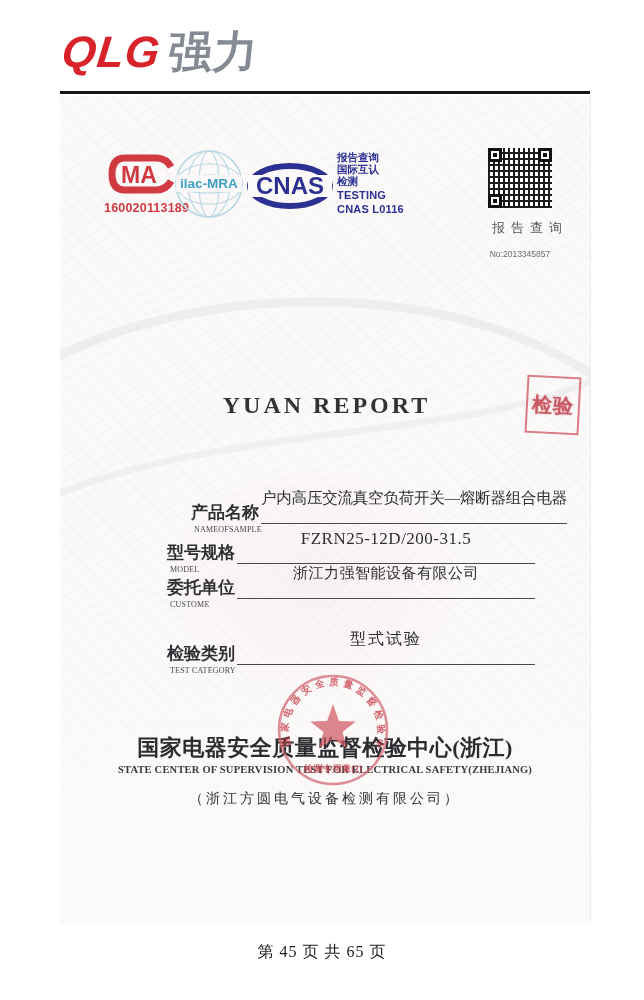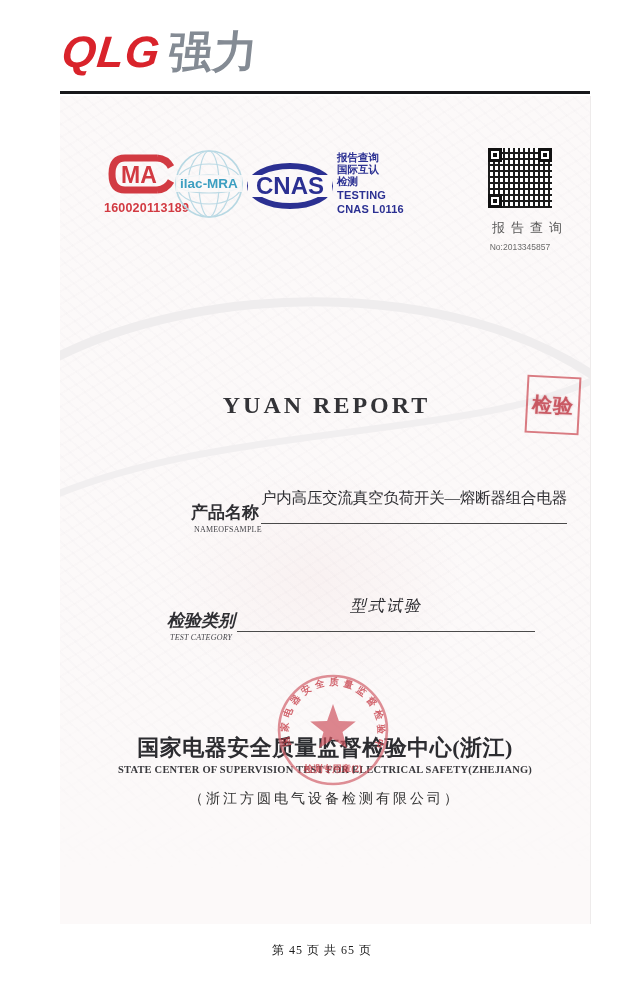--- a/index.html
+++ b/index.html
@@ -42,21 +42,21 @@
   .fy .fy-name{position:absolute;left:27px;top:23px;color:#c9252d;font-weight:700;font-size:13.5px;letter-spacing:.5px;white-space:nowrap;}
   .fy .fy-sub{position:absolute;left:28px;top:40px;color:rgba(201,60,70,.7);font-family:"Liberation Sans",sans-serif;font-size:5.5px;white-space:nowrap;letter-spacing:.3px;}
   .qrblk{position:absolute;left:426px;top:52px;width:68px;text-align:center;}
   .qr{position:relative;width:64px;height:60px;margin:0 auto;background:
       repeating-linear-gradient(90deg, #1c1c1c 0 2px, transparent 2px 5px),
       repeating-linear-gradient(0deg, #1c1c1c 0 2px, #fff 2px 6px);}
   .qr .fp{position:absolute;width:8px;height:8px;border:3px solid #111;background:#fff;}
   .qr .fp::after{content:"";position:absolute;left:2px;top:2px;width:4px;height:4px;background:#111;}
   .qr .tl{left:0;top:0;} .qr .tr{right:0;top:0;} .qr .bl{left:0;bottom:0;}
   .qr-cap{margin-top:11px;color:#5a5a5a;font-size:13px;letter-spacing:6px;text-indent:6px;white-space:nowrap;text-align:right;}
-  .qr-no{color:#6b6b6b;font-family:"Liberation Sans",sans-serif;font-size:8.5px;margin-top:5px;}
+  .qr-no{color:#6b6b6b;font-family:"Liberation Sans",sans-serif;font-size:8.5px;margin-top:12px;}
 
   
   .title-cn{position:absolute;left:0;top:236px;width:100%;text-align:center;
     font-size:54px;font-weight:700;letter-spacing:20px;text-indent:20px;color:#2b2b2f;}
   .title-en{position:absolute;left:0;top:296px;width:100%;text-align:center;
     font-size:24px;font-weight:700;letter-spacing:3px;text-indent:3px;color:#333337;}
   .side-seal{position:absolute;left:466px;top:280px;width:50px;height:54px;
     border:2.5px solid rgba(205,80,90,.75);transform:rotate(3deg);
     display:flex;align-items:center;justify-content:center;overflow:hidden;
     color:rgba(196,74,85,.85);font-weight:700;font-size:20px;letter-spacing:1px;
@@ -65,34 +65,34 @@
   
   .frow{position:absolute;left:107px;width:368px;}
   .fmain{display:flex;align-items:flex-end;}
   .flabel{flex:0 0 70px;font-size:17px;font-weight:600;color:#2f2f33;white-space:nowrap;}
   .fline{flex:1;border-bottom:1.5px solid #4a4a4a;text-align:center;padding-bottom:14px;min-height:20px;}
   .fsub{font-family:"Liberation Serif",serif;font-size:8px;color:#45454a;margin-top:1px;margin-left:3px;letter-spacing:.2px;}
   .v1{font-size:15.5px;letter-spacing:-.2px;white-space:nowrap;}
   .v2{font-size:17px;letter-spacing:.5px;}
   .v3{font-size:15px;letter-spacing:.5px;}
   .v4{font-size:16px;letter-spacing:2px;}
-  .r1{top:392px;margin-left:24px;} .r2{top:433px;} .r3{top:468px;} .r4{top:500px;font-style:italic;}
+  .r1{top:392px;margin-left:24px;} .r2{top:433px;} .r3{top:468px;} .r4{top:533px;}
 
   
   .issuer-cn{position:absolute;left:0;top:637px;width:100%;text-align:center;
     font-size:22px;font-weight:700;color:#2c2c30;letter-spacing:.5px;white-space:nowrap;}
   .issuer-en{position:absolute;left:0;top:668px;width:100%;text-align:center;
     font-size:10.5px;font-weight:700;color:#38383c;letter-spacing:.2px;white-space:nowrap;}
   .issuer-sub{position:absolute;left:0;top:694px;width:100%;text-align:center;
     font-size:14px;color:#333;letter-spacing:3px;white-space:nowrap;}
   .seal{position:absolute;left:216px;top:577px;z-index:5;opacity:.9;}
 
   
   .footer{position:absolute;left:0;top:942px;width:100%;text-align:center;
-    font-size:12px;color:#1c1c1c;letter-spacing:1px;}
+    font-size:16px;color:#1c1c1c;letter-spacing:1px;}
 </style>
 </head>
 <body>
 
 <div class="hdr-logo">
   <span class="latin">QLG</span><span class="cn">强力</span>
 </div>
 <div class="hdr-rule"></div>
 
 <div class="scan">
@@ -156,20 +156,34 @@
   <div class="side-seal">
     <span>检验</span>
   </div>
 
   <div class="frow r1">
     <div class="fmain">
       <span class="flabel">产品名称</span>
       <span class="fline"><span class="v1">户内高压交流真空负荷开关—熔断器组合电器</span></span>
     </div>
     <div class="fsub">NAMEOFSAMPLE</div>
+  </div>
+  <div class="frow r2">
+    <div class="fmain">
+      <span class="flabel">型号规格</span>
+      <span class="fline"><span class="v2">FZRN25-12D/200-31.5</span></span>
+    </div>
+    <div class="fsub">MODEL</div>
+  </div>
+  <div class="frow r3">
+    <div class="fmain">
+      <span class="flabel">委托单位</span>
+      <span class="fline"><span class="v3">浙江力强智能设备有限公司</span></span>
+    </div>
+    <div class="fsub">CUSTOME</div>
   </div>
   <div class="frow r4">
     <div class="fmain">
       <span class="flabel">检验类别</span>
       <span class="fline"><span class="v4">型式试验</span></span>
     </div>
     <div class="fsub">TEST CATEGORY</div>
   </div>
 
   <div class="issuer-cn">国家电器安全质量监督检验中心(浙江)</div>

